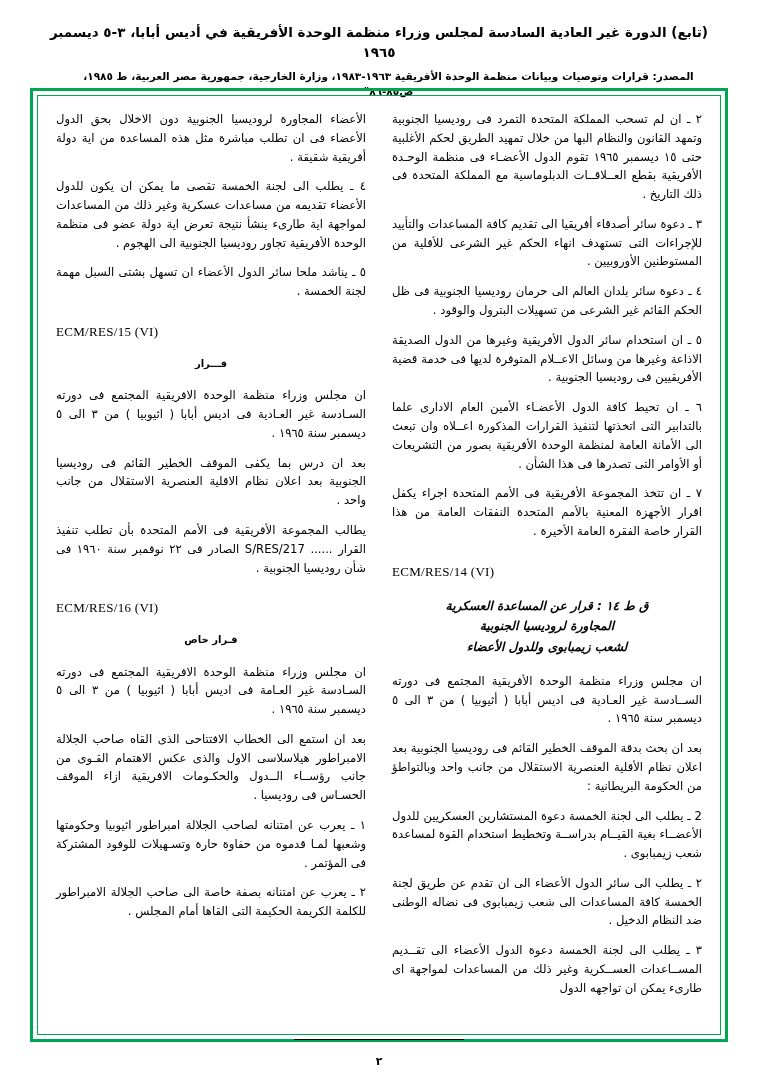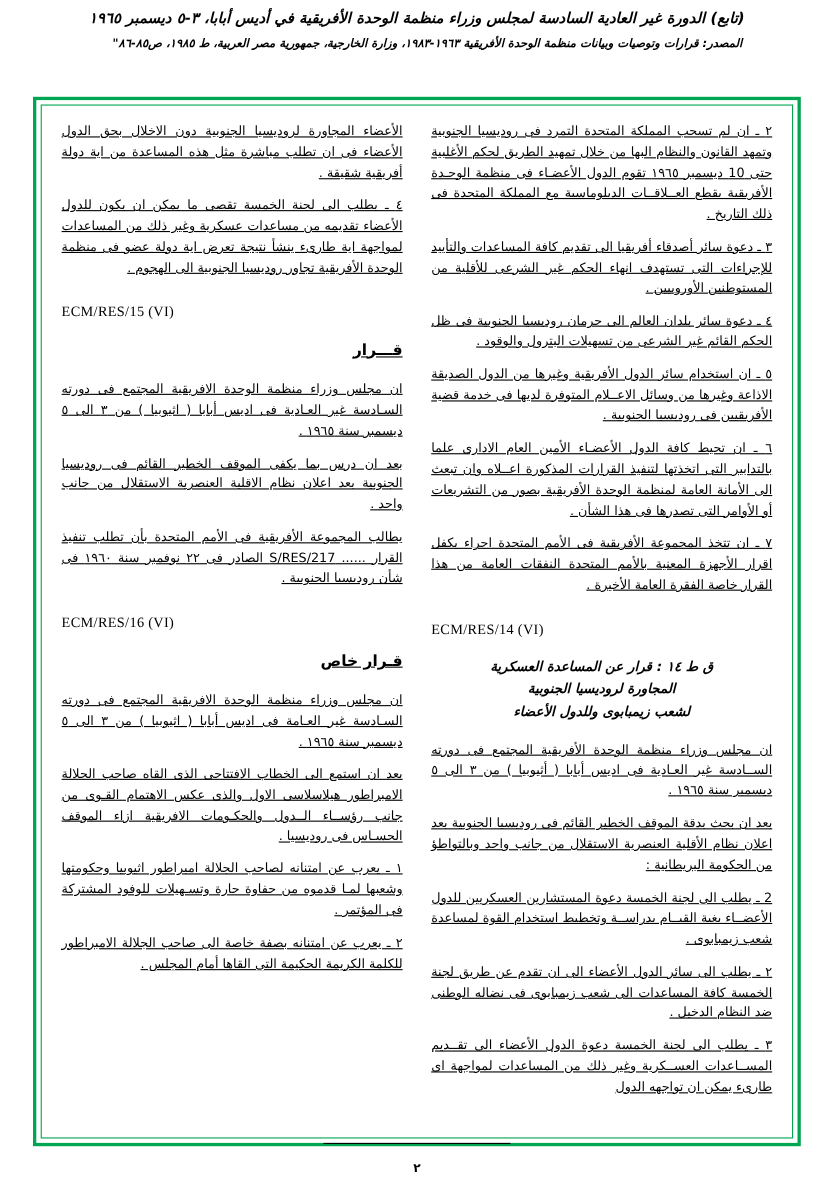--- a/index.html
+++ b/index.html
@@ -17,22 +17,21 @@
   }
   .page {
     width: 758px;
     height: 1078px;
     position: relative;
     box-sizing: border-box;
     padding: 0;
   }
   .header {
     text-align: center;
-    padding: 7px 40px 0 40px;
-    font-style: italic;
+    padding: 22px 40px 0 40px;
   }
   .header-title {
     font-size: 13.5px;
     font-weight: bold;
     line-height: 1.5;
     letter-spacing: 0px;
     direction: rtl;
   }
   .header-source {
     font-size: 10.5px;
@@ -74,36 +73,35 @@
     min-width: 0;
     direction: rtl;
     text-align: justify;
     font-size: 11.6px;
     line-height: 1.62;
   }
   .para {
     margin: 0 0 11px 0;
     text-align: justify;
     text-justify: inter-word;
-    text-decoration: underline;
   }
   .res-id {
     font-family: "Liberation Serif", "DejaVu Serif", serif;
     direction: ltr;
     text-align: left;
     font-size: 13px;
     margin: 20px 0 14px 0;
     letter-spacing: 0.3px;
   }
   .res-title {
-    font-size: 14px;
+    text-align: center;
+    font-size: 10px;
     font-weight: bold;
     margin: 6px 0 14px 0;
     letter-spacing: 1px;
-    text-decoration: underline;
   }
   .res-title-block {
     text-align: center;
     font-size: 12.2px;
     font-weight: bold;
     margin: 4px 0 14px 0;
     line-height: 1.7;
   }
   .res-title-block div { display: block; font-style: italic; }
   .footer-rule {
@@ -137,21 +135,21 @@
   <div class="header">
     <div class="header-title">(تابع) الدورة غير العادية السادسة لمجلس وزراء منظمة الوحدة الأفريقية في أديس أبابا، ٣-٥ ديسمبر ١٩٦٥</div>
     <div class="header-source">المصدر: قرارات وتوصيات وبيانات منظمة الوحدة الأفريقية ١٩٦٣-١٩٨٣، وزارة الخارجية، جمهورية مصر العربية، ط ١٩٨٥، ص٨٥-٨٦"</div>
   </div>
 
   <div class="frame">
     <div class="frame-inner">
       <div class="columns">
 
         <div class="col">
-          <p class="para">٢ ـ ان لم تسحب المملكة المتحدة التمرد فى روديسيا الجنوبية وتمهد القانون والنظام البها من خلال تمهيد الطريق لحكم الأغلبية حتى 10 ديسمبر ١٩٦٥ تقوم الدول الأعضـاء فى منظمة الوحـدة الأفريقية بقطع العــلاقــات الدبلوماسية مع المملكة المتحدة فى ذلك التاريخ .</p>
+          <p class="para">٢ ـ ان لم تسحب المملكة المتحدة التمرد فى روديسيا الجنوبية وتمهد القانون والنظام البها من خلال تمهيد الطريق لحكم الأغلبية حتى ١٥ ديسمبر ١٩٦٥ تقوم الدول الأعضـاء فى منظمة الوحـدة الأفريقية بقطع العــلاقــات الدبلوماسية مع المملكة المتحدة فى ذلك التاريخ .</p>
           <p class="para">٣ ـ دعوة سائر أصدقاء أفريقيا الى تقديم كافة المساعدات والتأييد للإجراءات التى تستهدف انهاء الحكم غير الشرعى للأقلية من المستوطنين الأوروبيين .</p>
           <p class="para">٤ ـ دعوة سائر بلدان العالم الى حرمان روديسيا الجنوبية فى ظل الحكم القائم غير الشرعى من تسهيلات البترول والوقود .</p>
           <p class="para">٥ ـ ان استخدام سائر الدول الأفريقية وغيرها من الدول الصديقة الاذاعة وغيرها من وسائل الاعــلام المتوفرة لديها فى خدمة قضية الأفريقيين فى روديسيا الجنوبية .</p>
           <p class="para">٦ ـ ان تحيط كافة الدول الأعضـاء الأمين العام الادارى علما بالتدابير التى اتخذتها لتنفيذ القرارات المذكورة اعــلاه وان تبعث الى الأمانة العامة لمنظمة الوحدة الأفريقية بصور من التشريعات أو الأوامر التى تصدرها فى هذا الشأن .</p>
           <p class="para">٧ ـ ان تتخذ المجموعة الأفريقية فى الأمم المتحدة اجراء يكفل اقرار الأجهزة المعنية بالأمم المتحدة النفقات العامة من هذا القرار خاصة الفقرة العامة الأخيرة .</p>
 
           <div class="res-id">ECM/RES/14  (VI)</div>
 
           <div class="res-title-block">
             <div>ق ط ١٤ : قرار عن المساعدة العسكرية</div>
@@ -162,20 +160,21 @@
           <p class="para">ان مجلس وزراء منظمة الوحدة الأفريقية المجتمع فى دورته الســادسة غير العـادية فى اديس أبابا ( أثيوبيا ) من ٣ الى ٥ ديسمبر سنة ١٩٦٥ .</p>
           <p class="para">بعد ان بحث بدقة الموقف الخطير القائم فى روديسيا الجنوبية بعد اعلان نظام الأقلية العنصرية الاستقلال من جانب واحد وبالتواطؤ من الحكومة البريطانية :</p>
           <p class="para">2 ـ يطلب الى لجنة الخمسة دعوة المستشارين العسكريين للدول الأعضــاء بغية القيــام بدراســة وتخطيط استخدام القوة لمساعدة شعب زيمبابوى .</p>
           <p class="para">٢ ـ يطلب الى سائر الدول الأعضاء الى ان تقدم عن طريق لجنة الخمسة كافة المساعدات الى شعب زيمبابوى فى نضاله الوطنى ضد النظام الدخيل .</p>
           <p class="para">٣ ـ يطلب الى لجنة الخمسة دعوة الدول الأعضاء الى تقــديم المســاعدات العســكرية وغير ذلك من المساعدات لمواجهة اى طارىء يمكن ان تواجهه الدول</p>
         </div>
 
         <div class="col">
           <p class="para">الأعضاء المجاورة لروديسيا الجنوبية دون الاخلال بحق الدول الأعضاء فى ان تطلب مباشرة مثل هذه المساعدة من اية دولة أفريقية شقيقة .</p>
           <p class="para">٤ ـ يطلب الى لجنة الخمسة تقصى ما يمكن ان يكون للدول الأعضاء تقديمه من مساعدات عسكرية وغير ذلك من المساعدات لمواجهة اية طارىء ينشأ نتيجة تعرض اية دولة عضو فى منظمة الوحدة الأفريقية تجاور روديسيا الجنوبية الى الهجوم .</p>
+          <p class="para">٥ ـ يناشد ملحا سائر الدول الأعضاء ان تسهل بشتى السبل مهمة لجنة الخمسة .</p>
 
           <div class="res-id">ECM/RES/15  (VI)</div>
           <div class="res-title">قـــرار</div>
 
           <p class="para">ان مجلس وزراء منظمة الوحدة الافريقية المجتمع فى دورته السـادسة غير العـادية فى اديس أبابا ( اثيوبيا ) من ٣ الى ٥ ديسمبر سنة ١٩٦٥ .</p>
           <p class="para">بعد ان درس بما يكفى الموقف الخطير القائم فى روديسيا الجنوبية بعد اعلان نظام الاقلية العنصرية الاستقلال من جانب واحد .</p>
           <p class="para">يطالب المجموعة الأفريقية فى الأمم المتحدة بأن تطلب تنفيذ القرار ...... S/RES/217 الصادر فى ٢٢ نوفمبر سنة ١٩٦٠ فى شأن روديسيا الجنوبية .</p>
 
           <div class="res-id">ECM/RES/16  (VI)</div>
           <div class="res-title">قـرار خاص</div>

